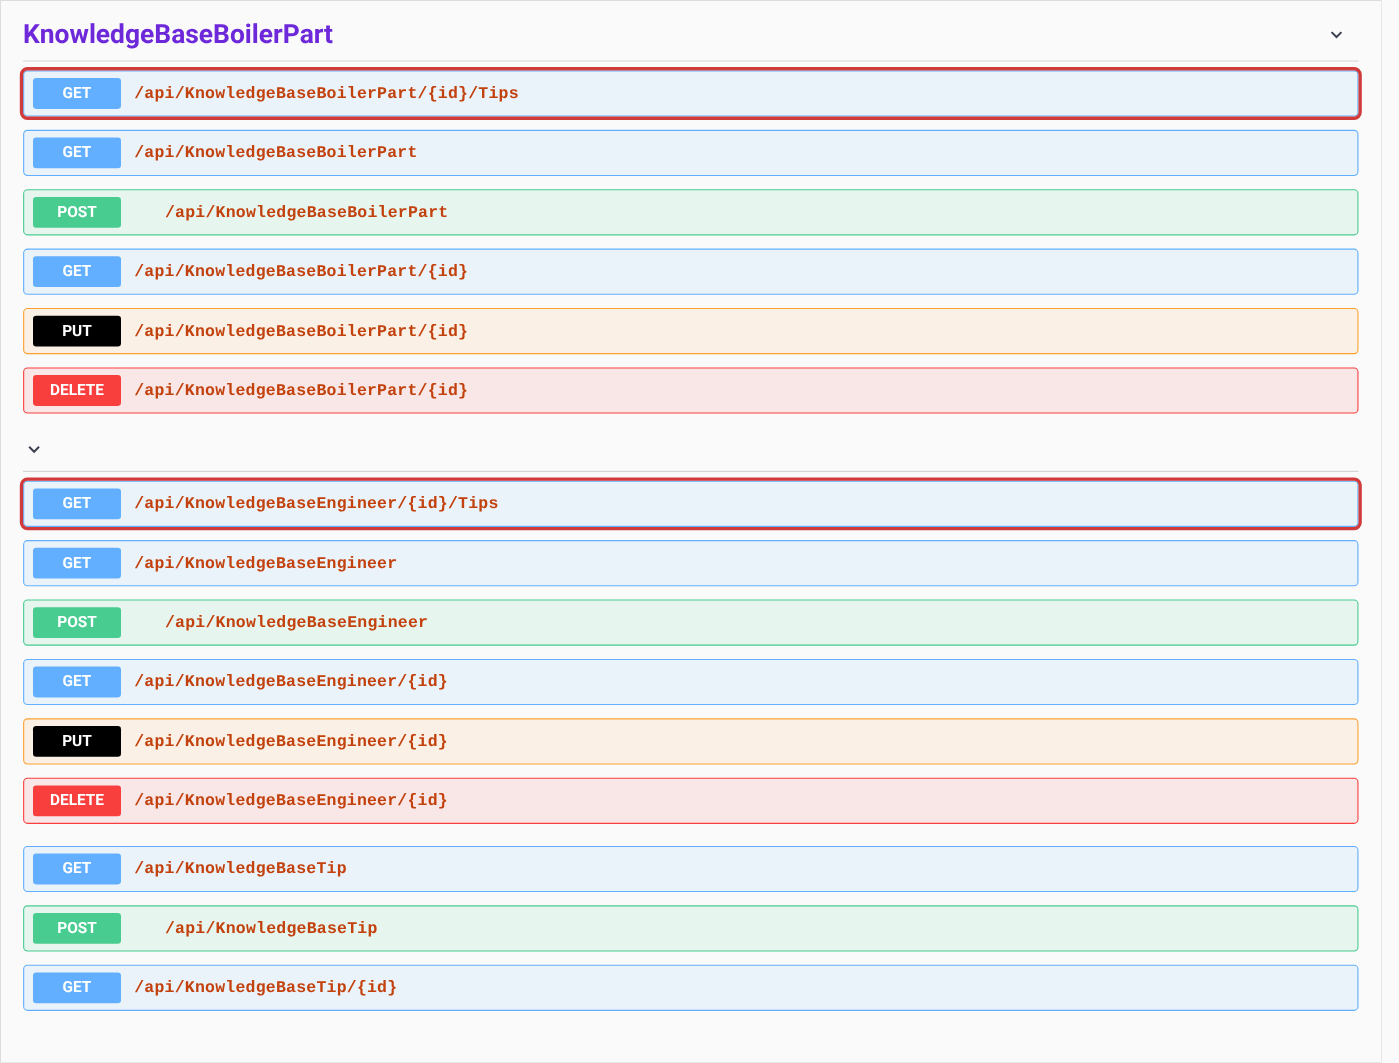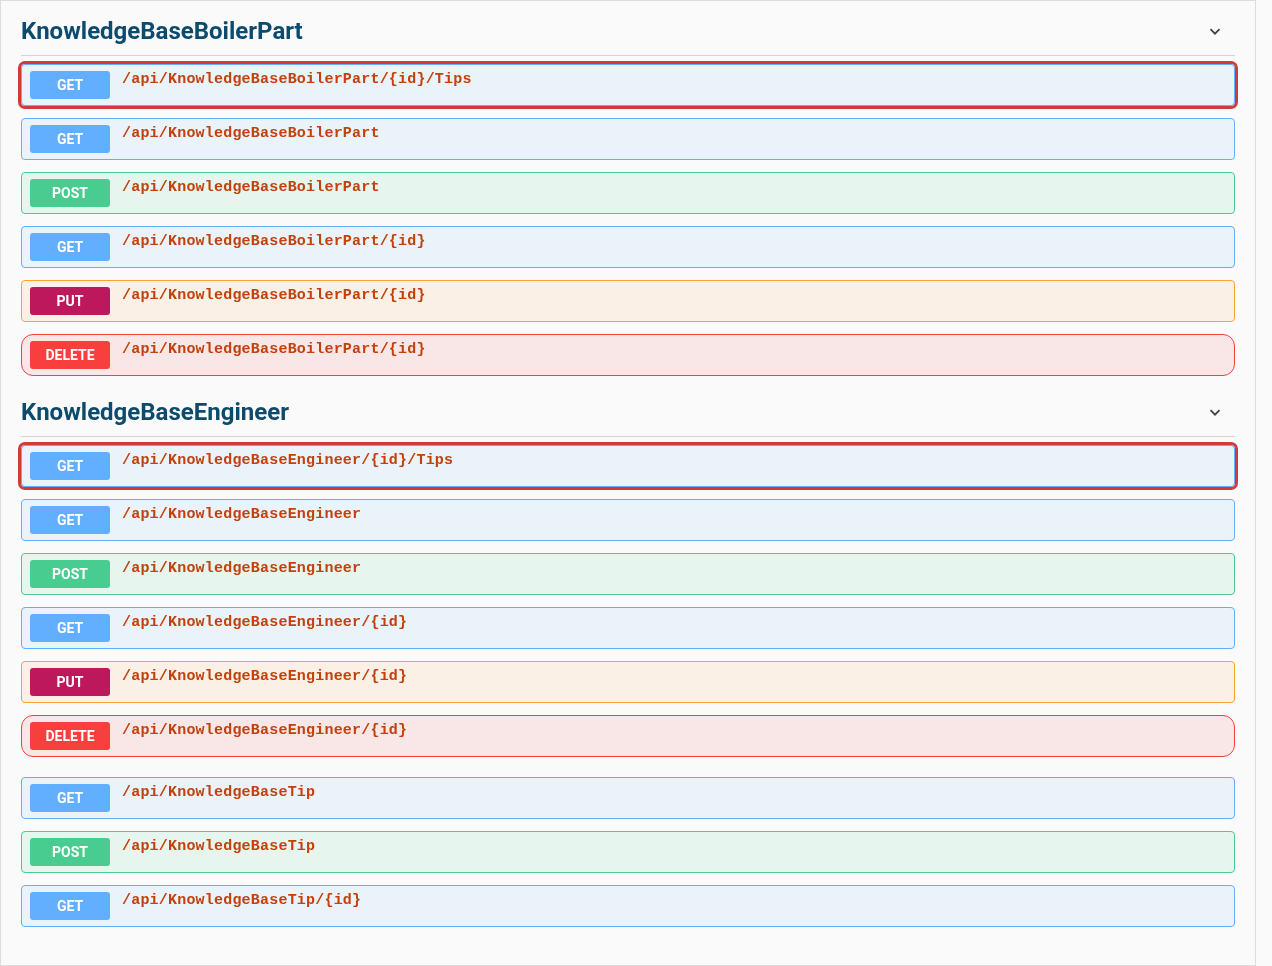--- a/index.html
+++ b/index.html
@@ -27,33 +27,34 @@
     display: flex;
     align-items: center;
     justify-content: space-between;
     padding: 10px 10px 10px 0;
     border-bottom: 1px solid rgba(59,65,81,0.2);
     cursor: pointer;
   }
   .section-title {
     font-size: 24px;
     font-weight: 700;
-    color: #0c4a6e;
+    color: #6d28d9;
   }
   .chevron {
     width: 20px;
     height: 20px;
     display: flex;
     align-items: center;
     justify-content: center;
   }
   .chevron svg { width: 18px; height: 18px; }
   .ops { padding-top: 8px; }
   .op-row {
     display: flex;
+    align-items: center;
     border: 1px solid;
     border-radius: 4px;
     margin-bottom: 12px;
     padding: 6px 8px;
     cursor: pointer;
     min-height: 40px;
   }
   .op-row.highlight {
     outline: 3px solid #d13a3a;
     outline-offset: 0;
@@ -74,27 +75,27 @@
     font-weight: 600;
     color: #c2410c;
     padding-left: 12px;
     letter-spacing: 0.2px;
   }
   
   .m-get .method-badge { background: #61affe; }
   .m-get { background: rgba(97,175,254,0.10); border-color: #61affe; }
   
   .m-post .method-badge { background: #49cc90; }
-  .m-post { background: rgba(73,204,144,0.10); border-color: #49cc90; }
+  .m-post { background: rgba(73,204,144,0.10); border-color: #49cc90; gap: 28px; }
   
-  .m-put .method-badge { background: #be185d; }
+  .m-put .method-badge { background: #000000; }
   .m-put { background: rgba(252,161,48,0.10); border-color: #fca130; }
   
   .m-delete .method-badge { background: #f93e3e; }
-  .m-delete { background: rgba(249,62,62,0.10); border-color: #f93e3e; border-radius: 12px; }
+  .m-delete { background: rgba(249,62,62,0.10); border-color: #f93e3e; }
 
   
   .viewport::-webkit-scrollbar { width: 16px; }
   .viewport::-webkit-scrollbar-track { background: #f1f1f1; }
   .viewport::-webkit-scrollbar-thumb { background: #c2c2c2; border-radius: 0; }
   .viewport::-webkit-scrollbar-button {
     background: #f1f1f1;
     height: 16px;
     display: block;
   }
@@ -135,21 +136,20 @@
             <span class="op-path">/api/KnowledgeBaseBoilerPart/{id}</span>
           </div>
           <div class="op-row m-delete">
             <span class="method-badge">DELETE</span>
             <span class="op-path">/api/KnowledgeBaseBoilerPart/{id}</span>
           </div>
         </div>
       </div>
       <div class="section">
         <div class="section-header">
-          <h2 class="section-title">KnowledgeBaseEngineer</h2>
           <span class="chevron">
             <svg viewBox="0 0 20 20" fill="none" stroke="#3b4151" stroke-width="2">
               <polyline points="5 8 10 13 15 8"></polyline>
             </svg>
           </span>
         </div>
         <div class="ops">
           <div class="op-row m-get highlight">
             <span class="method-badge">GET</span>
             <span class="op-path">/api/KnowledgeBaseEngineer/{id}/Tips</span>

